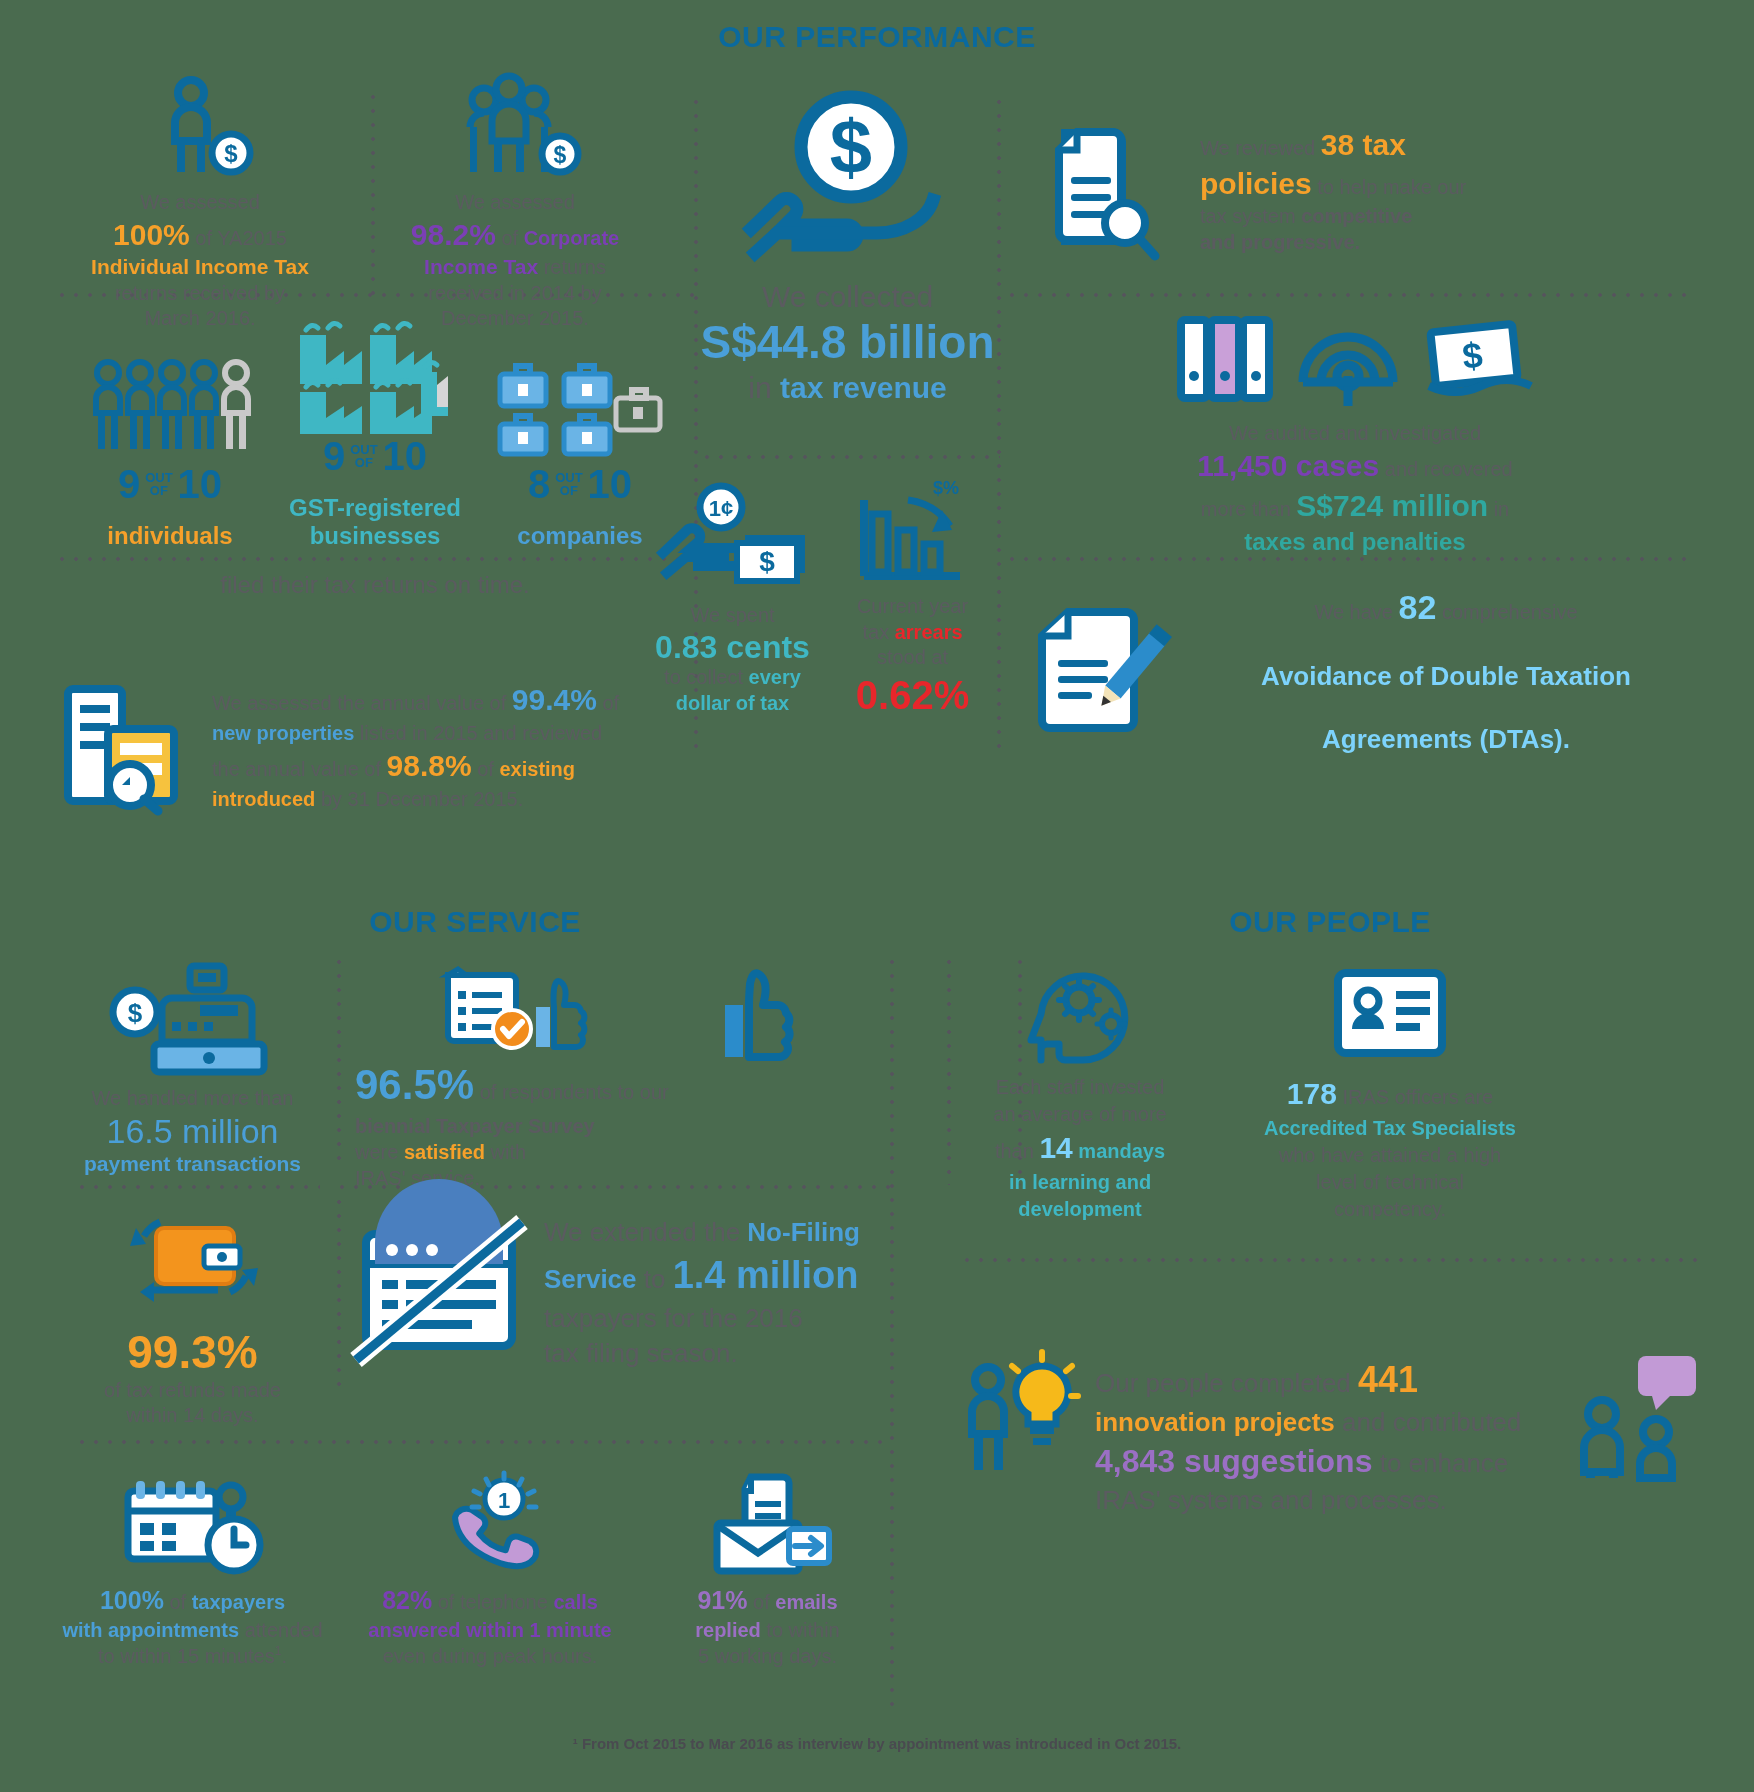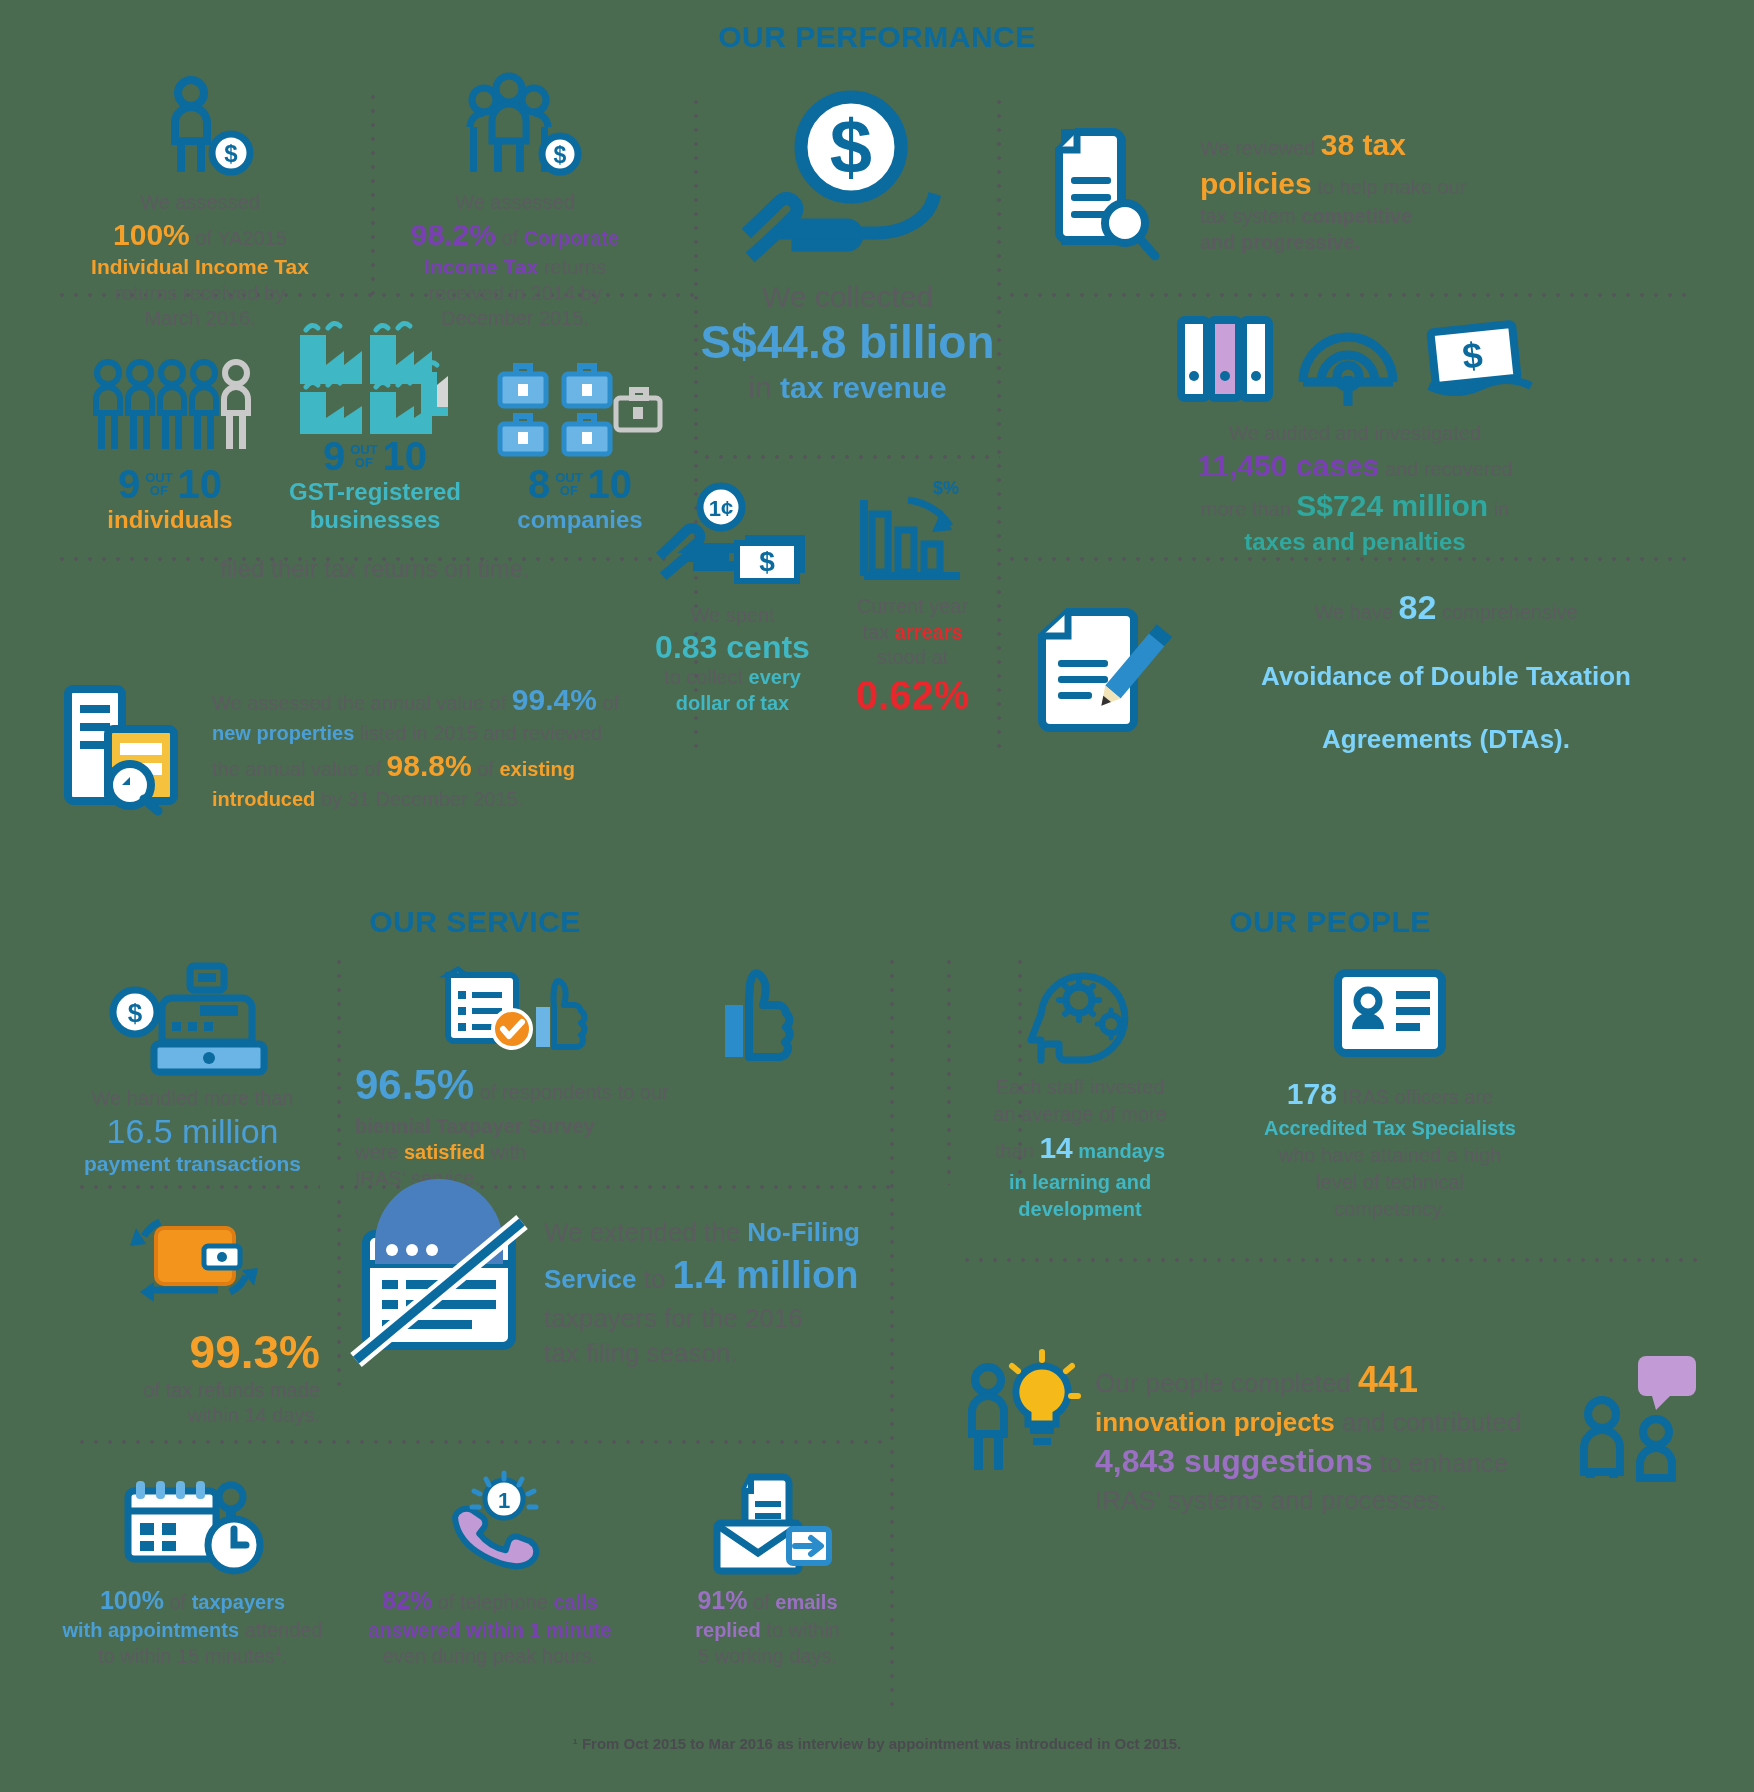--- a/index.html
+++ b/index.html
@@ -46,21 +46,21 @@
   .blk { position:absolute; }
   .ctext { text-align:center; }
 
   .cap       { font-size:20px; line-height:1.28; color:#5b5b60; }
   .big       { font-size:30px; font-weight:bold; }
 
   
   .oof { display:flex; align-items:center; justify-content:center; gap:5px; }
   .oof .num { font-size:40px; font-weight:bold; color:#0b6a9e; line-height:1; }
   .oof .of  { font-size:13px; font-weight:bold; color:#0b6a9e; line-height:1.0; text-align:center; }
-  .oof-lbl  { font-size:24px; font-weight:bold; text-align:center; line-height:1.15; margin-top:2px; }
+  .oof-lbl  { font-size:24px; font-weight:bold; text-align:center; line-height:1.15; margin-top:18px; }
 
   .footnote {
     position:absolute; width:100%; text-align:center;
     font-size:15px; font-weight:bold; color:#4a4a50;
   }
 
   svg { display:block; overflow:visible; }
 </style>
 </head>
 <body>
@@ -502,21 +502,21 @@
 
   <div class="blk ctext" style="left:640px;top:960px;width:250px;">
     <div style="display:flex;justify-content:center;height:105px;align-items:center;">
       <svg width="105" height="100" viewBox="0 0 105 100">
         <rect x="12" y="42" width="18" height="52" fill="#2b8ccb"></rect>
         <path d="M36 42 v52 h30 a9 9 0 0 0 9 -9 a9 9 0 0 0 -3 -6 a9 9 0 0 0 1 -15 a9 9 0 0 0 0 -14 a9 9 0 0 0 -9 -8 h-14 q6 -21 -2 -29 q-8 -8 -11 8 q-1 13 -1 21z" fill="none" stroke="#0b6a9e" stroke-width="8" stroke-linejoin="round"></path>
       </svg>
     </div>
   </div>
 
-  <div class="blk ctext" style="left:65px;top:1205px;width:255px;text-align:right;">
+  <div class="blk ctext" style="left:65px;top:1205px;width:255px;">
     <div style="display:flex;justify-content:center;height:120px;align-items:center;">
       <svg width="150" height="115" viewBox="0 0 150 115">
         <rect x="38" y="20" width="78" height="56" rx="8" fill="#f3941d" stroke="#f3941d" stroke-width="2"></rect>
         <rect x="38" y="20" width="78" height="56" rx="8" fill="none" stroke="#e07d12" stroke-width="4"></rect>
         <rect x="86" y="38" width="36" height="22" rx="4" fill="#fff" stroke="#0b6a9e" stroke-width="5"></rect>
         <circle cx="104" cy="49" r="5" fill="#0b6a9e"></circle>
         <path d="M26 28 a34 34 0 0 1 16 -14" fill="none" stroke="#0b6a9e" stroke-width="7"></path>
         <path d="M18 20 l10 16 l-16 2z" fill="#0b6a9e"></path>
         <path d="M128 68 a34 34 0 0 1 -16 16" fill="none" stroke="#0b6a9e" stroke-width="7"></path>
         <path d="M136 78 l-12 -16 l16 -2z" fill="#0b6a9e"></path>

